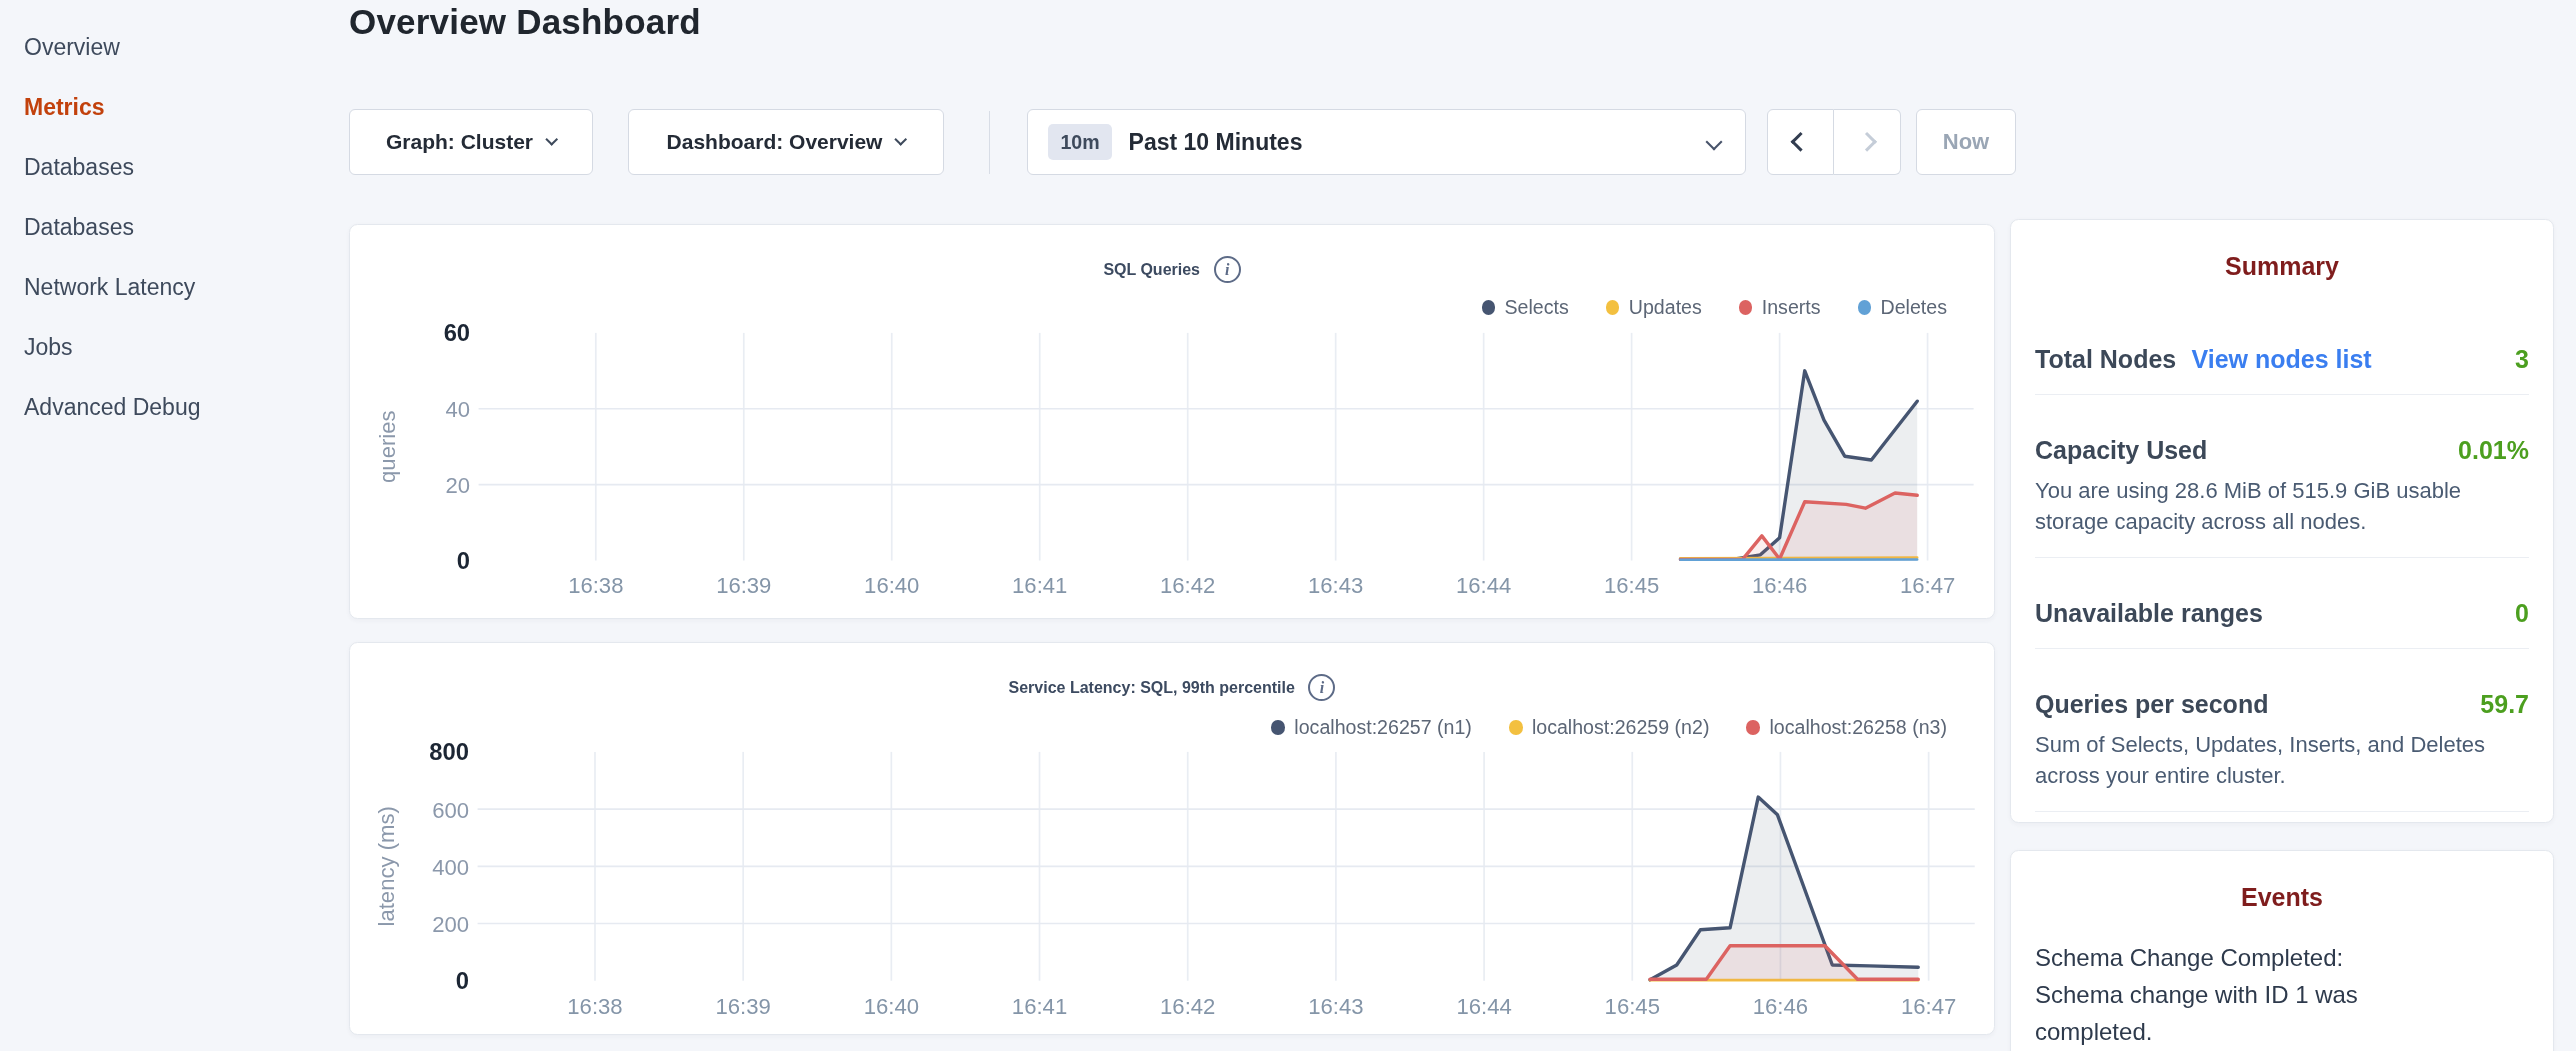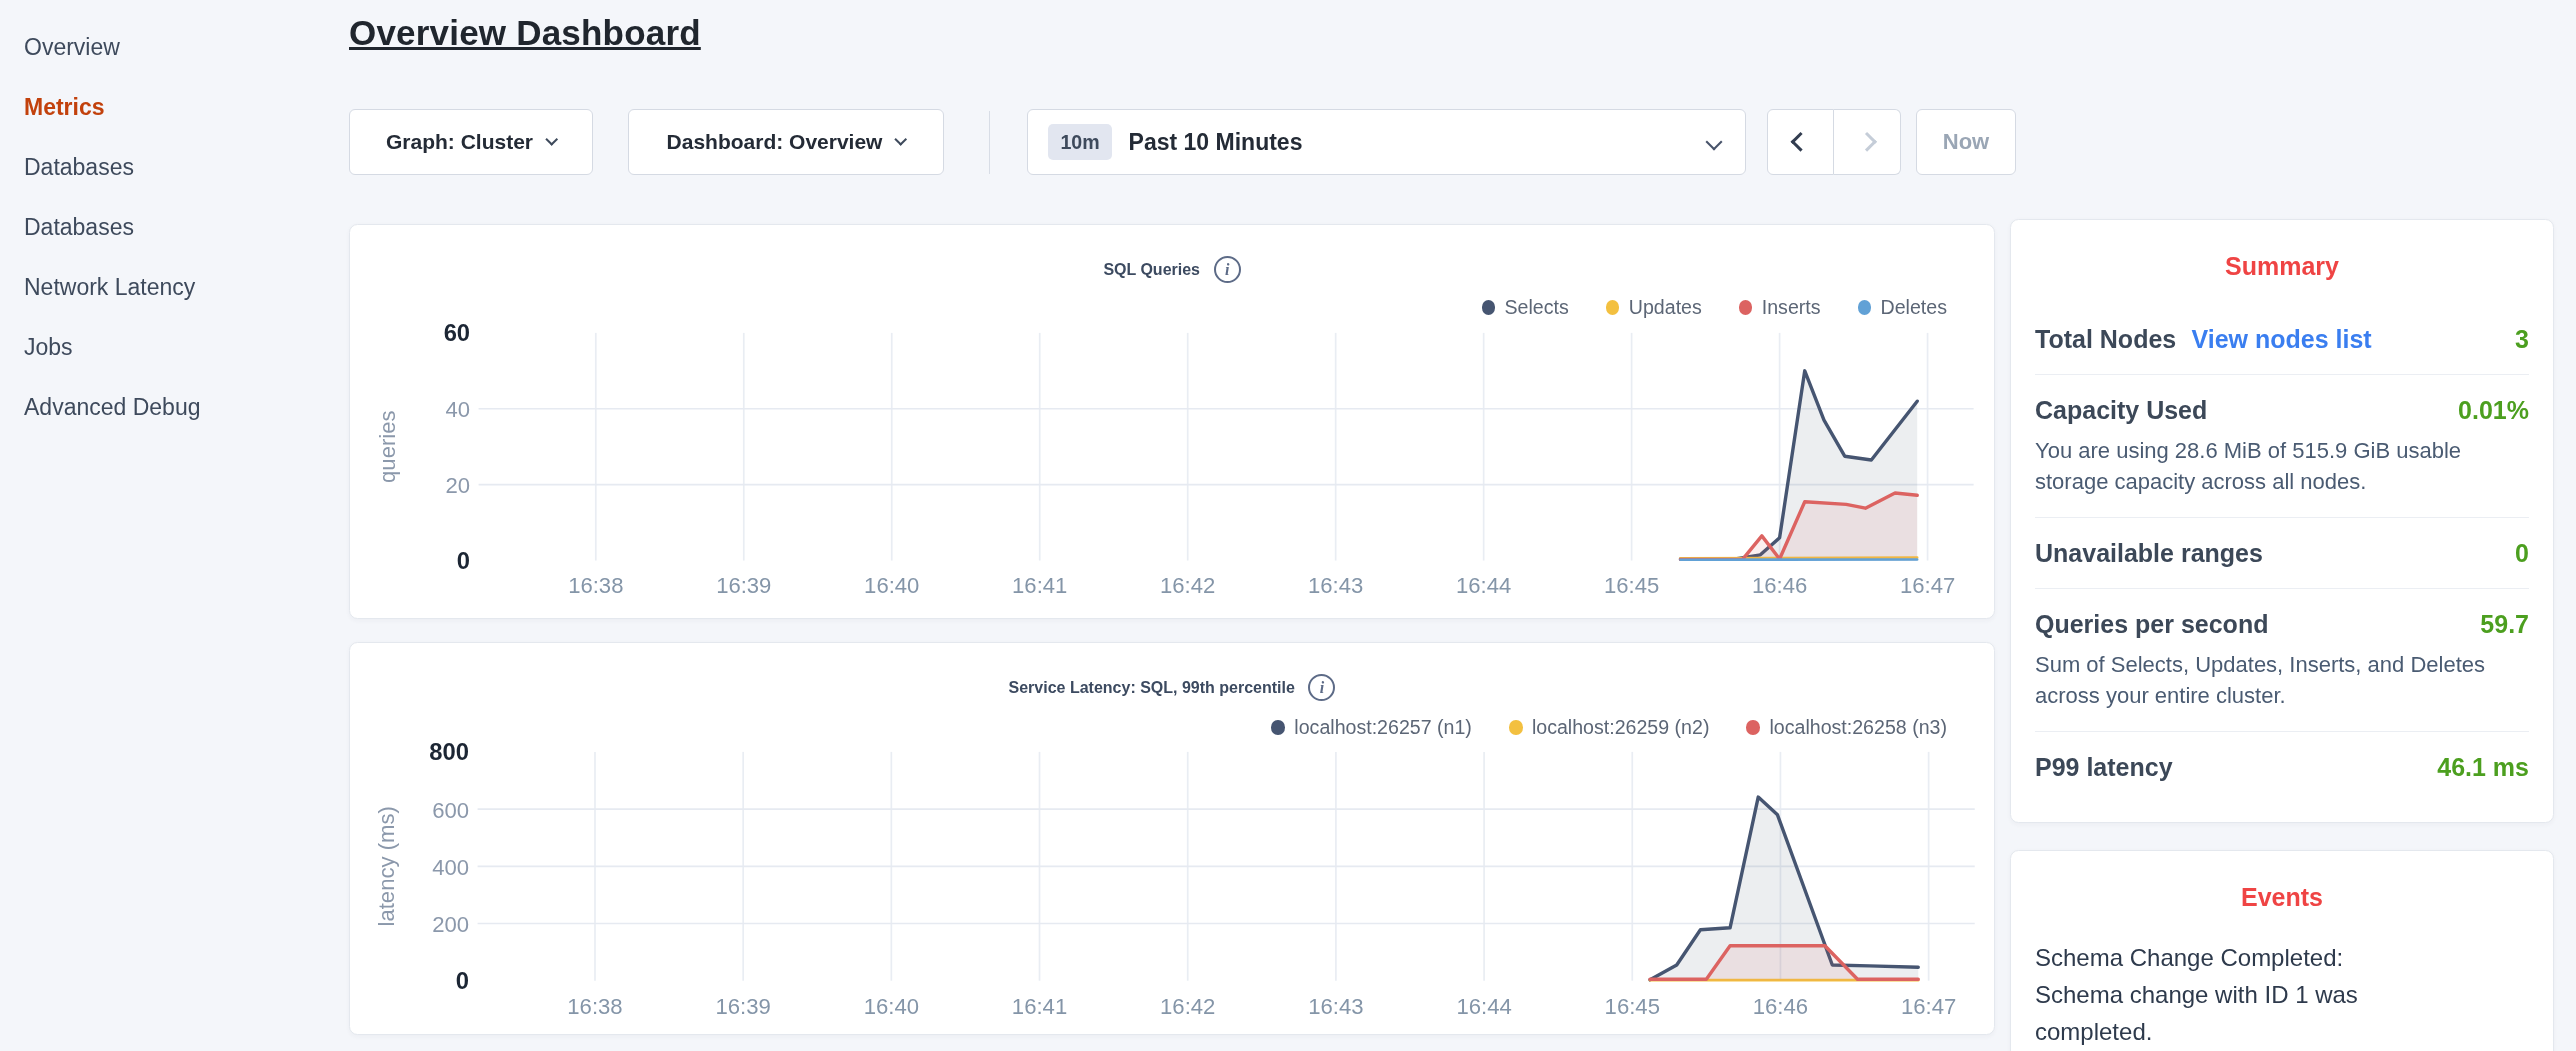--- a/index.html
+++ b/index.html
@@ -9,21 +9,21 @@
     font-family:"Liberation Sans", sans-serif;
     color:#3e4a5c;
     position:relative;
   }
   
   .sidebar { position:absolute; left:0; top:0; width:340px; height:100%; padding:17px 0 0 24px; }
   .side-item { height:60px; display:flex; align-items:center; font-size:23px; color:#3e4a5c; cursor:pointer;text-align:right; }
   .side-item.active { color:#c2410c; font-weight:bold; }
   
   .main { position:absolute; left:349px; top:0; width:1646px; }
-  .page-title { position:absolute; top:13px; left:0; font-size:35px; font-weight:bold; color:#20262e; letter-spacing:0.2px;text-decoration:underline; }
+  .page-title { position:absolute; top:2px; left:0; font-size:35px; font-weight:bold; color:#20262e; letter-spacing:0.2px; }
   .controls { position:absolute; top:109px; left:0; width:1646px; height:66px; }
   .btn {
     background:#fff; border:0.9px solid #d5dae3; border-radius:6px; height:66px;
     display:flex; align-items:center; justify-content:center;
     font-weight:bold; color:#242b36; font-size:21px; cursor:pointer;
   }
   .dd1 { position:absolute; left:0; width:244px; }
   .dd2 { position:absolute; left:279px; width:316px; }
   .chev { display:inline-block; border-right:2.6px solid #3e4a5c; border-bottom:2.6px solid #3e4a5c; }
   .chev-dn-sm { width:9.4px; height:9.4px; transform:rotate(45deg); margin-left:13.6px; margin-top:-5.1px; }
@@ -53,23 +53,23 @@
   .legend-item { display:flex; align-items:center; gap:9.4px; }
   .legend-dot { width:13.6px; height:14.5px; border-radius:50%; }
   .legend-label { font-size:19.6px; color:#5c6676; }
   .chart-svg { position:absolute; left:0; top:0; }
   
   .rightcol { position:absolute; left:2010px; top:0; width:544px; }
   .panel { position:absolute; left:0; background:#fff; border:0.9px solid #e4e8ee; border-radius:8.5px;
     box-shadow:0 1.7px 4.3px rgba(40,50,70,0.04); width:544px; padding:0 24px; }
   .summary-panel { top:219px; height:604px; }
   .events-panel { top:850px; height:221px; }
-  .panel-title { margin-top:32px; text-align:center; font-size:25px; font-weight:bold; color:#ef4444; }
+  .panel-title { margin-top:32px; text-align:center; font-size:25px; font-weight:bold; color:#7f1d1d; }
   .sum-row { display:flex; align-items:baseline; margin-top:0; }
-  .sum-label { font-size:25px; font-weight:bold; color:#3c4858; }
+  .sum-label { font-size:25px; font-weight:bold; color:#3c4858;margin-top:20px; }
   .sum-link { font-size:25px; font-weight:bold; color:#3a7ef0; margin-left:15.3px; cursor:pointer; }
   .sum-value { margin-left:auto; font-size:25px; font-weight:bold; color:#4c9f1f; }
   .sum-desc { font-size:22px; color:#4a5b72; line-height:31px; margin-top:10.2px; width:500px; }
   .sum-div { border:none; border-top:0.9px solid #ebeef3; margin:20.4px 0; }
   .row-1 { margin-top:44px; } 
   .event-msg { margin-top:27px; font-size:24px; color:#2e3a4c; line-height:37px; width:400px; }
 </style>
 </head>
 <body>
 

